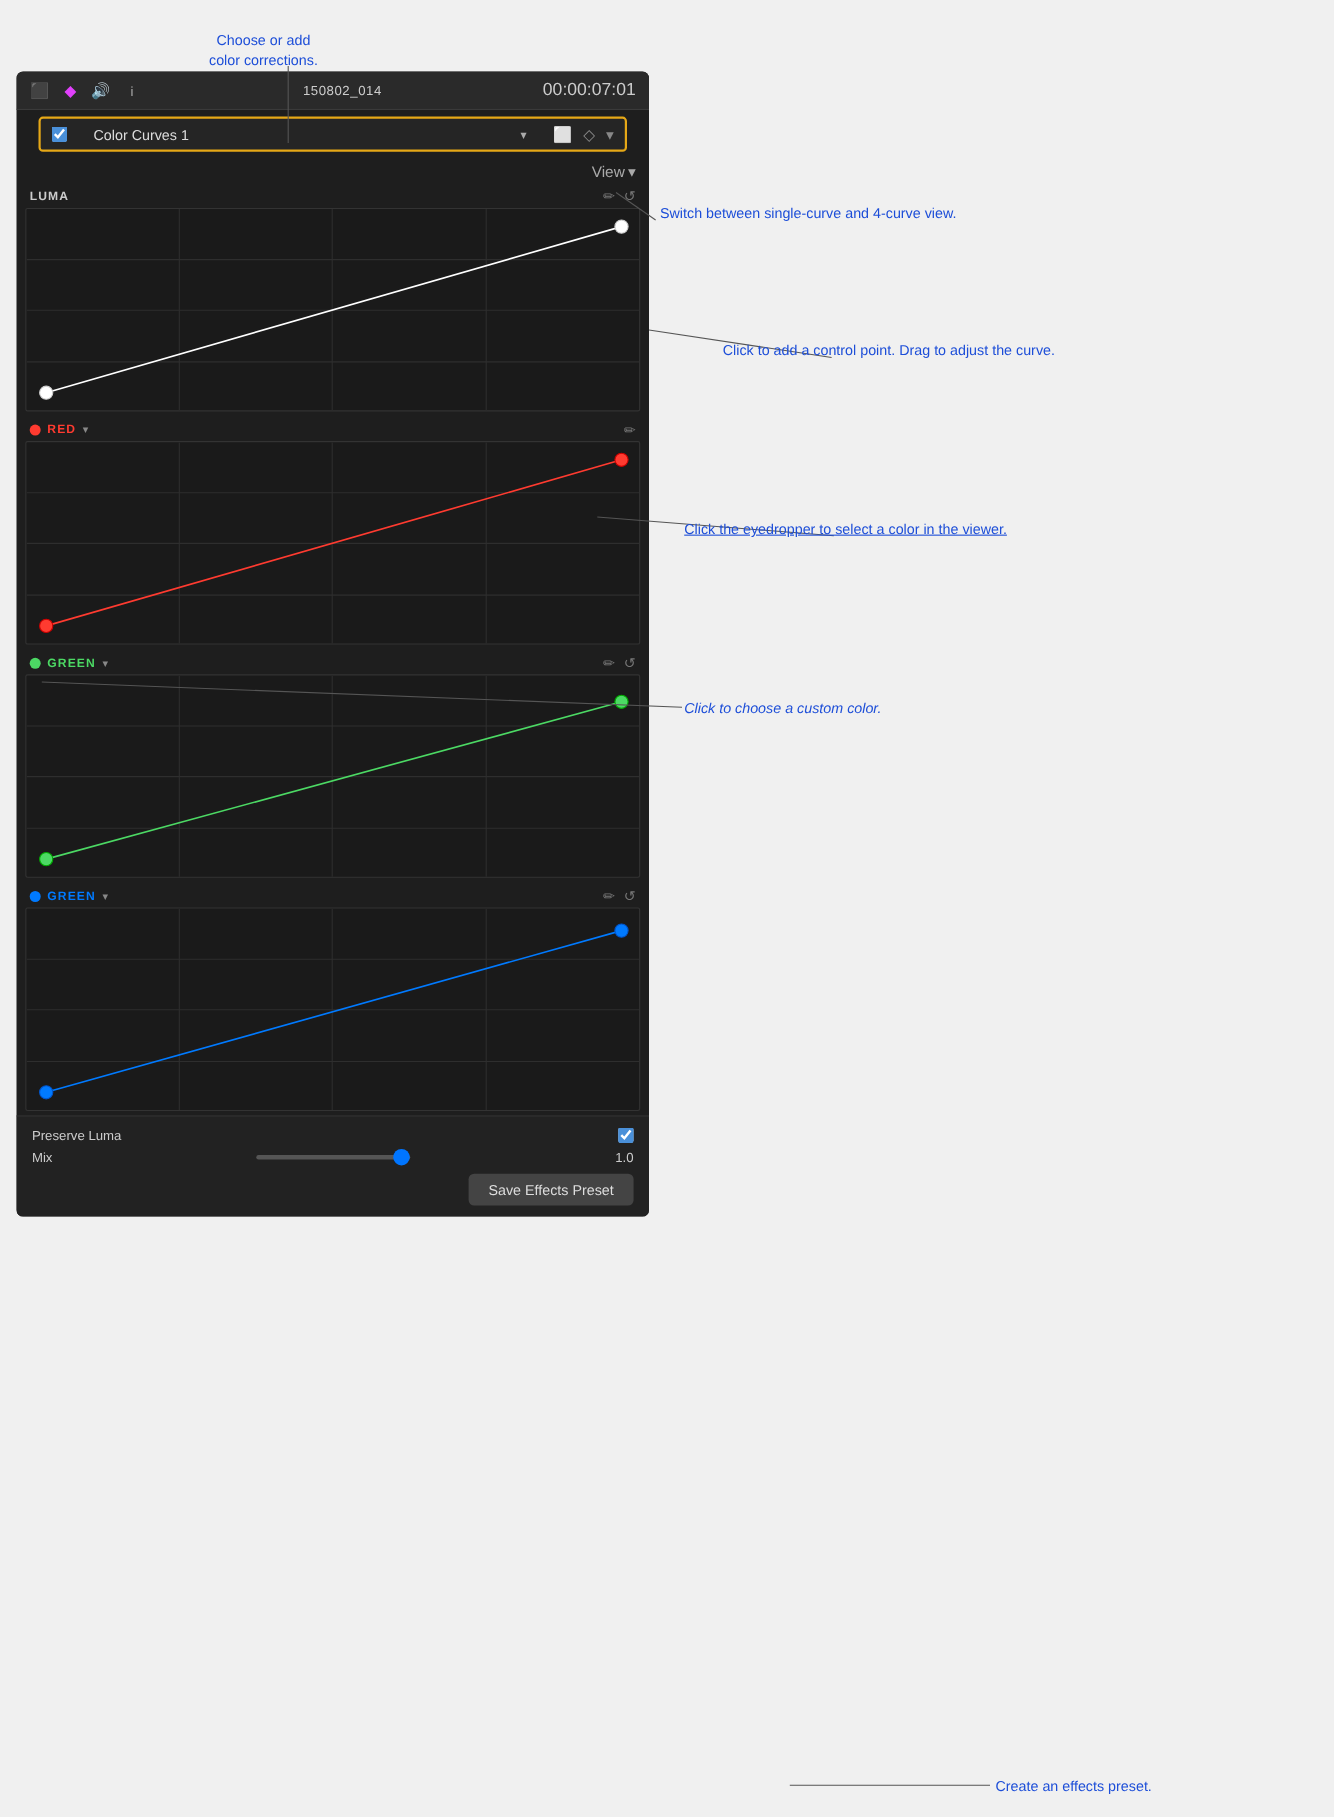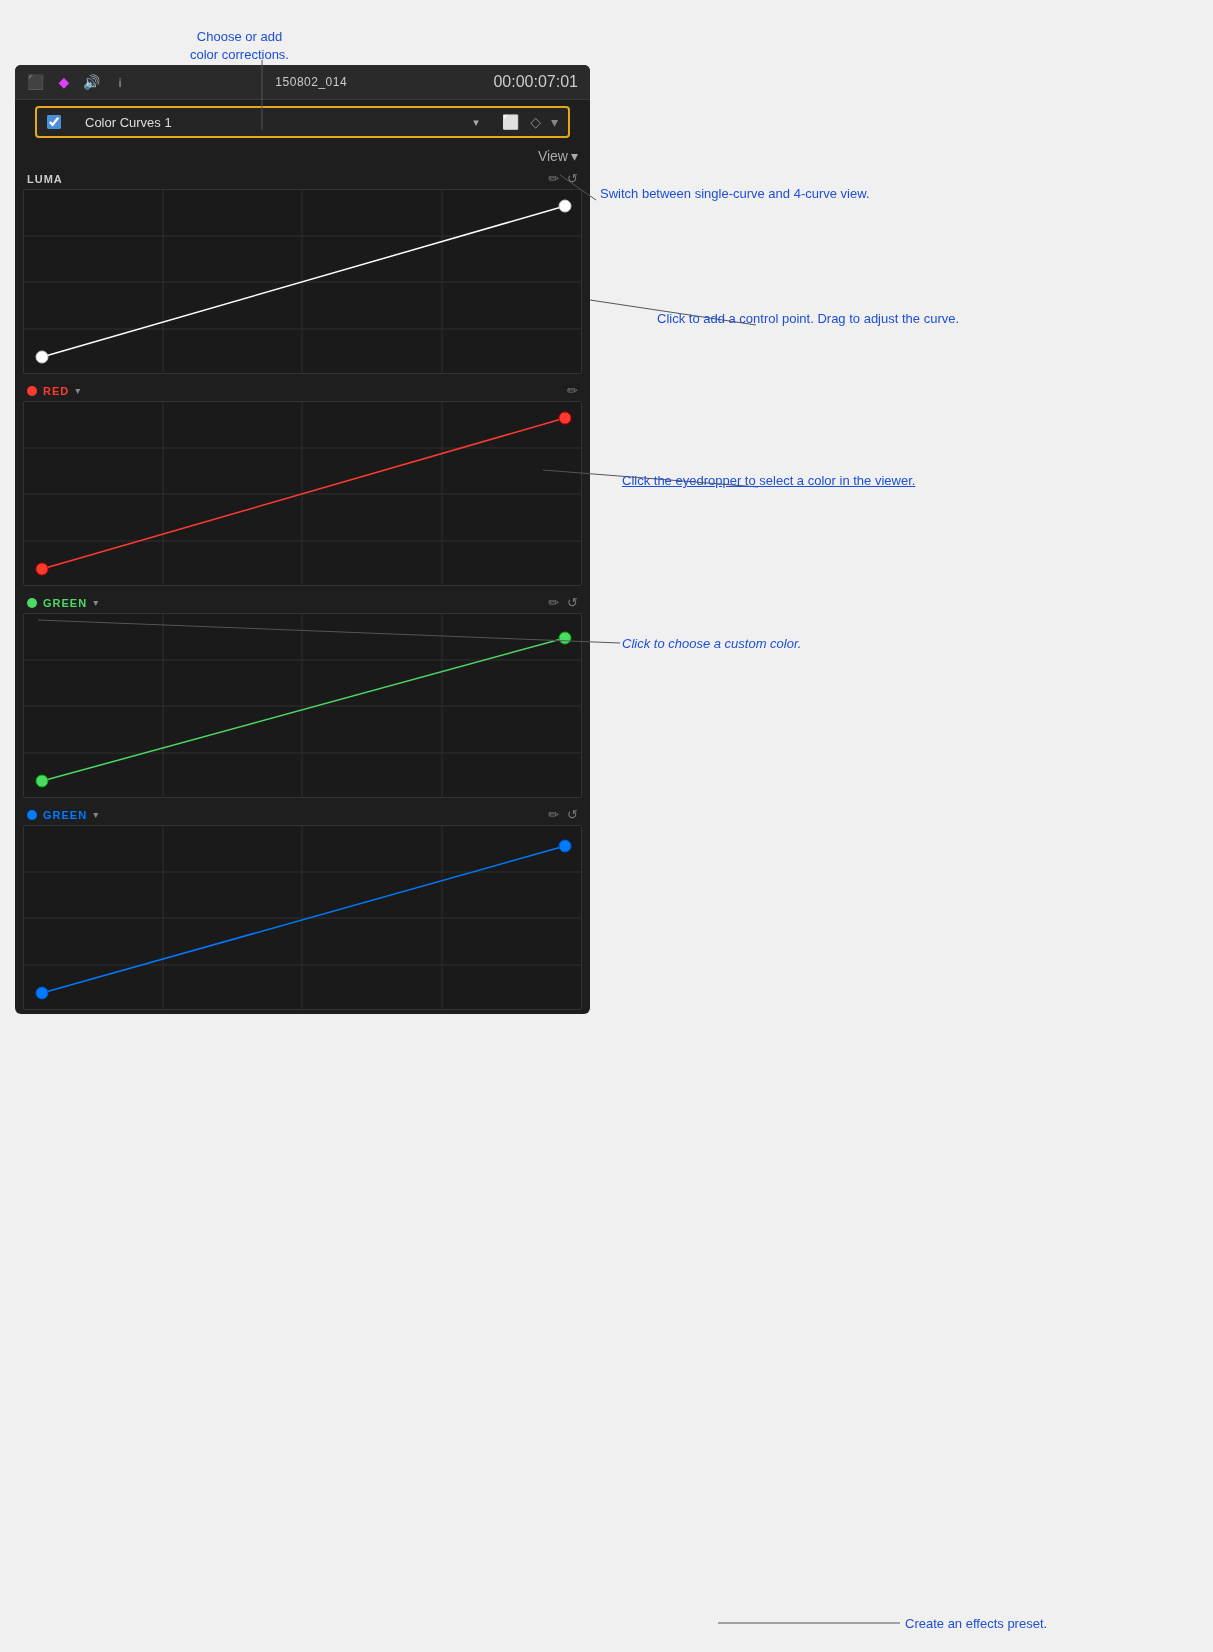--- a/index.html
+++ b/index.html
@@ -350,20 +350,35 @@
           <line x1="0" y1="46" x2="557" y2="46" class="grid-line"></line>
           <line x1="0" y1="92" x2="557" y2="92" class="grid-line"></line>
           <line x1="0" y1="139" x2="557" y2="139" class="grid-line"></line>
           <line x1="18" y1="167" x2="541" y2="20" stroke="#007aff" stroke-width="1.5"></line>
           <circle cx="18" cy="167" r="6" fill="#007aff" stroke="#0055cc" stroke-width="1"></circle>
           <circle cx="541" cy="20" r="6" fill="#007aff" stroke="#0055cc" stroke-width="1"></circle>
         </svg>
       </div>
     </div>
 
+    <div class="bottom-bar">
+      <div class="preserve-luma-row">
+        <span class="preserve-luma-label">Preserve Luma</span>
+        <input type="checkbox" class="preserve-luma-check" checked="" style="">
+      </div>
+      <div class="mix-row">
+        <span class="mix-label">Mix</span>
+        <input type="range" class="mix-slider" min="0" max="1" step="0.01" value="1" style="">
+        <span style="color:#ccc; font-size:12px;">1.0</span>
+      </div>
+
+      <div style="display:flex; justify-content:flex-end; margin-top:8px;">
+        <button class="save-btn">Save Effects Preset</button>
+      </div>
+    </div>
   </div>
 
   <div class="annotation" style="left:190px; top:10px; white-space:pre-line; text-align:center;">
     <span>Choose or add
 color corrections.</span>
   </div>
 
   <svg style="position:absolute;left:0;top:0;width:1213px;height:1652px;pointer-events:none;">
 
     <line x1="262" y1="60" x2="262" y2="130" stroke="#555" stroke-width="1"></line>

